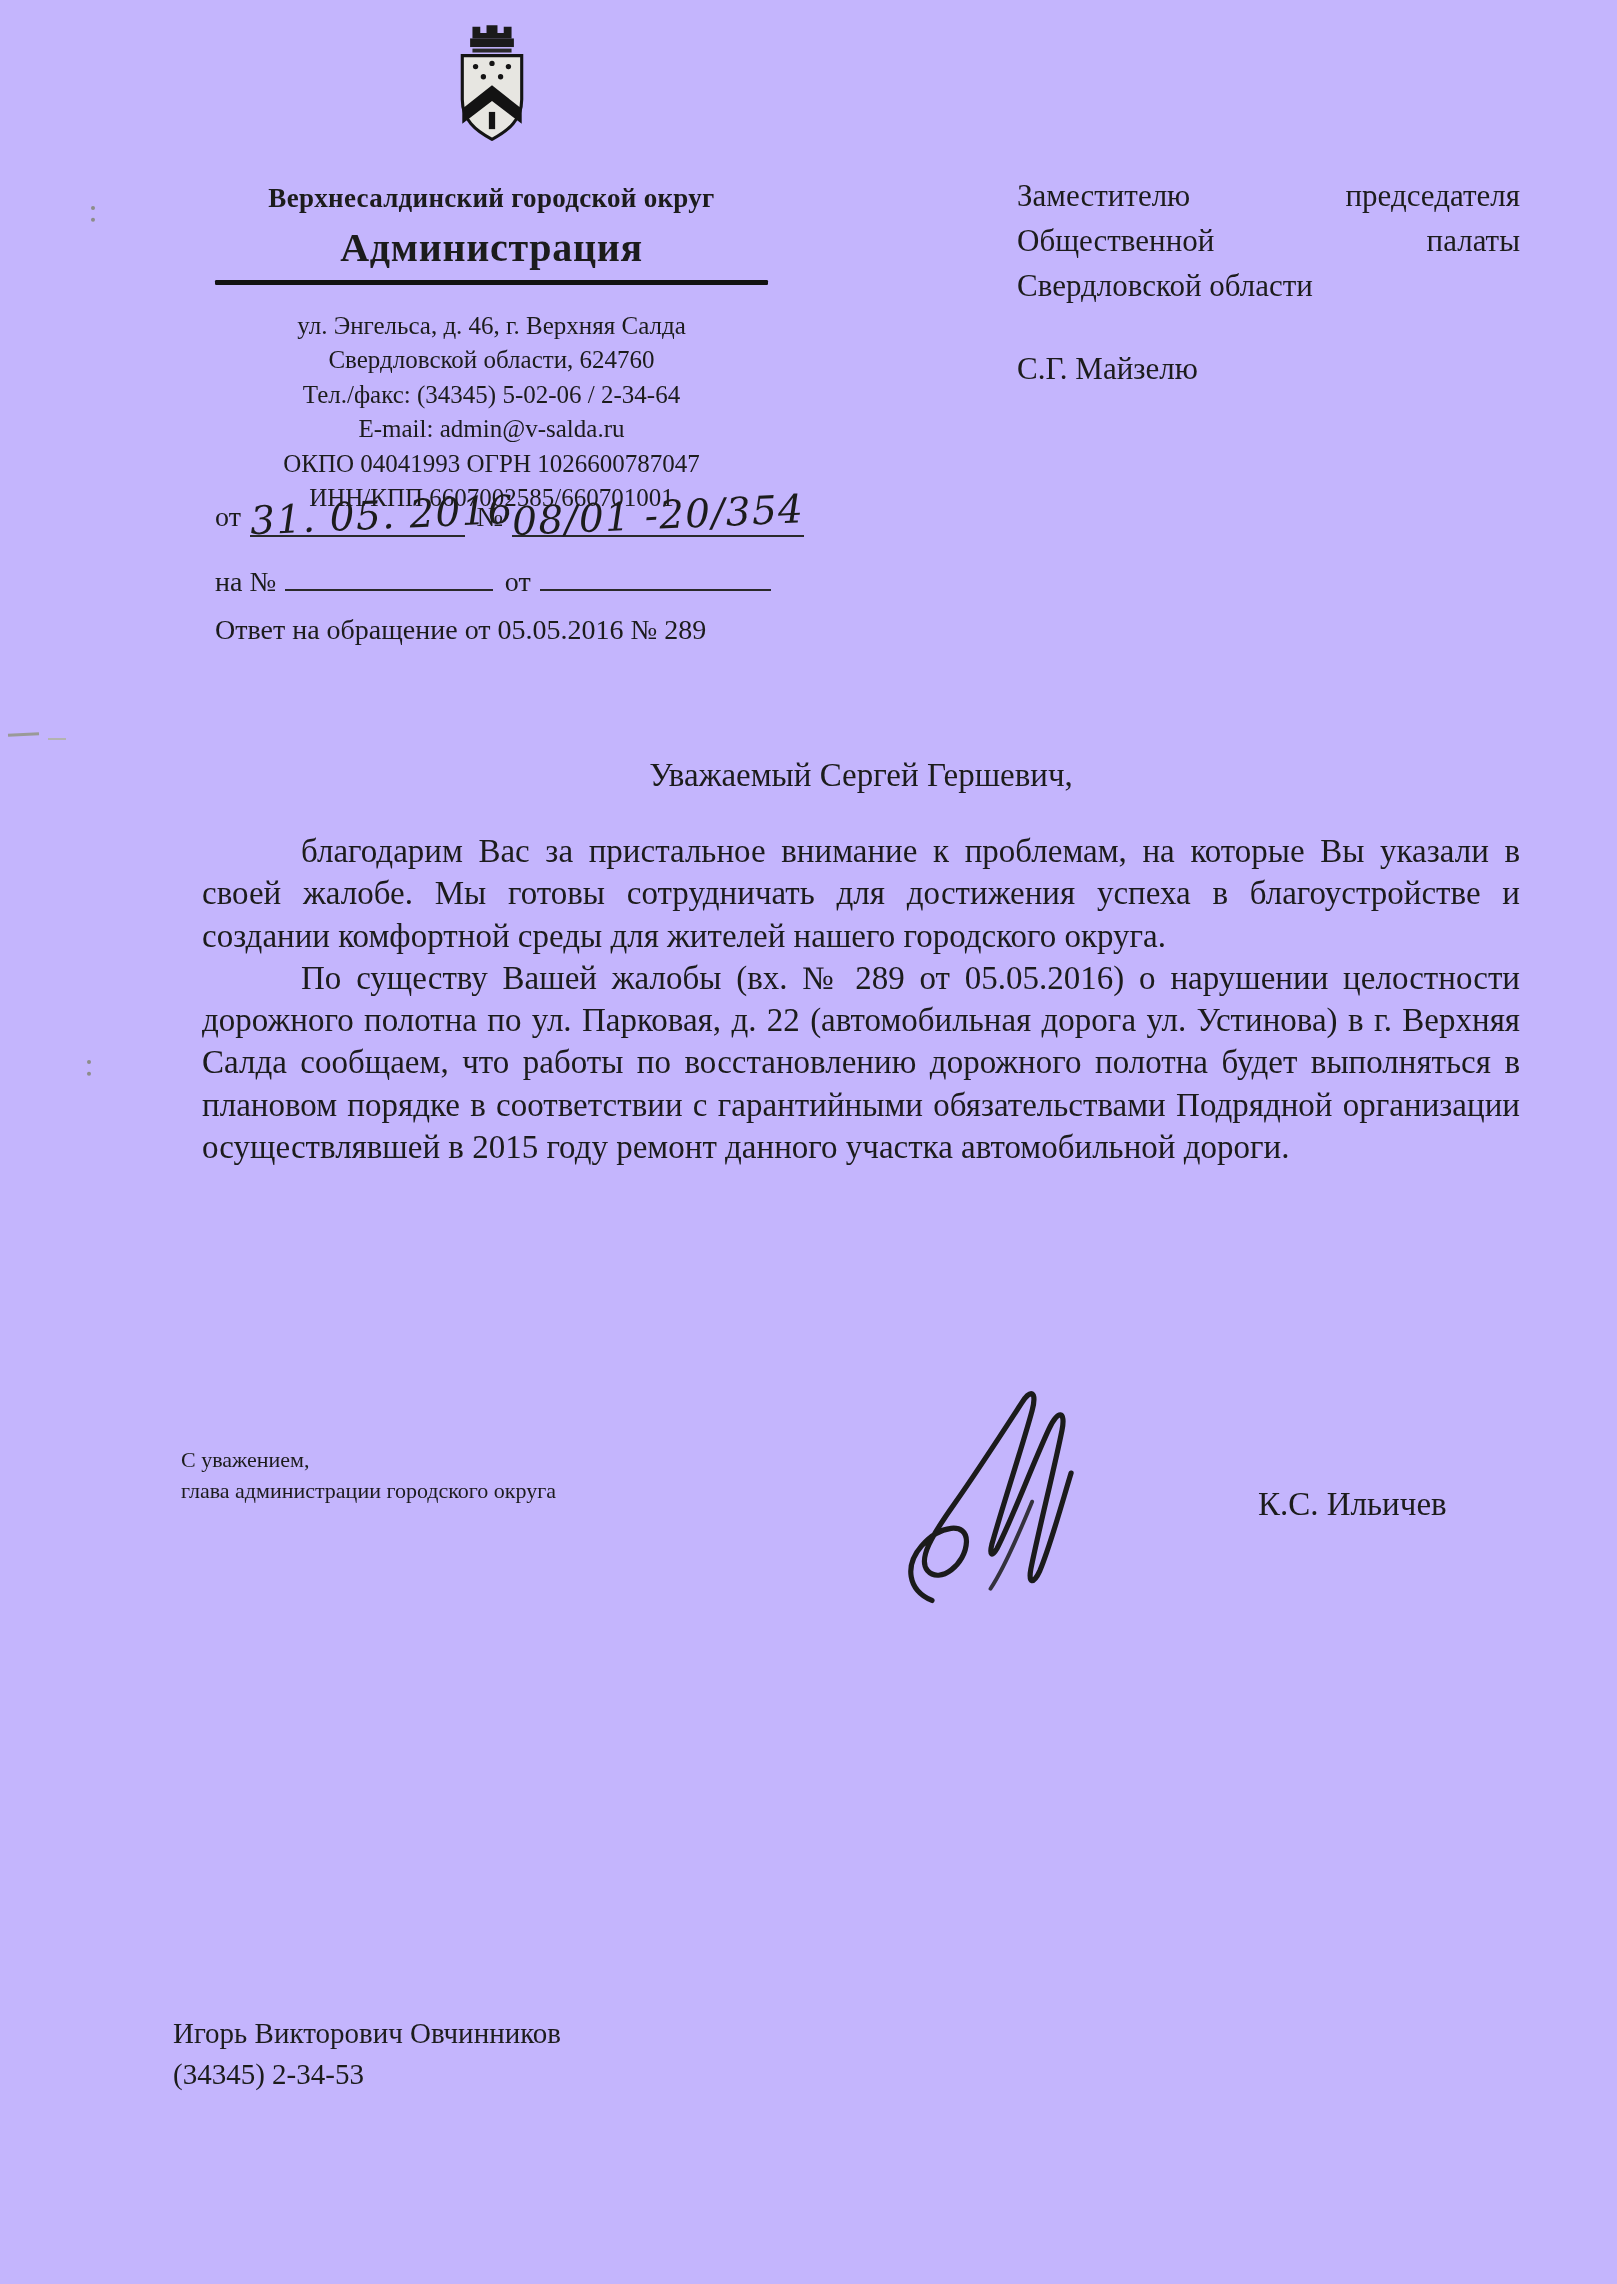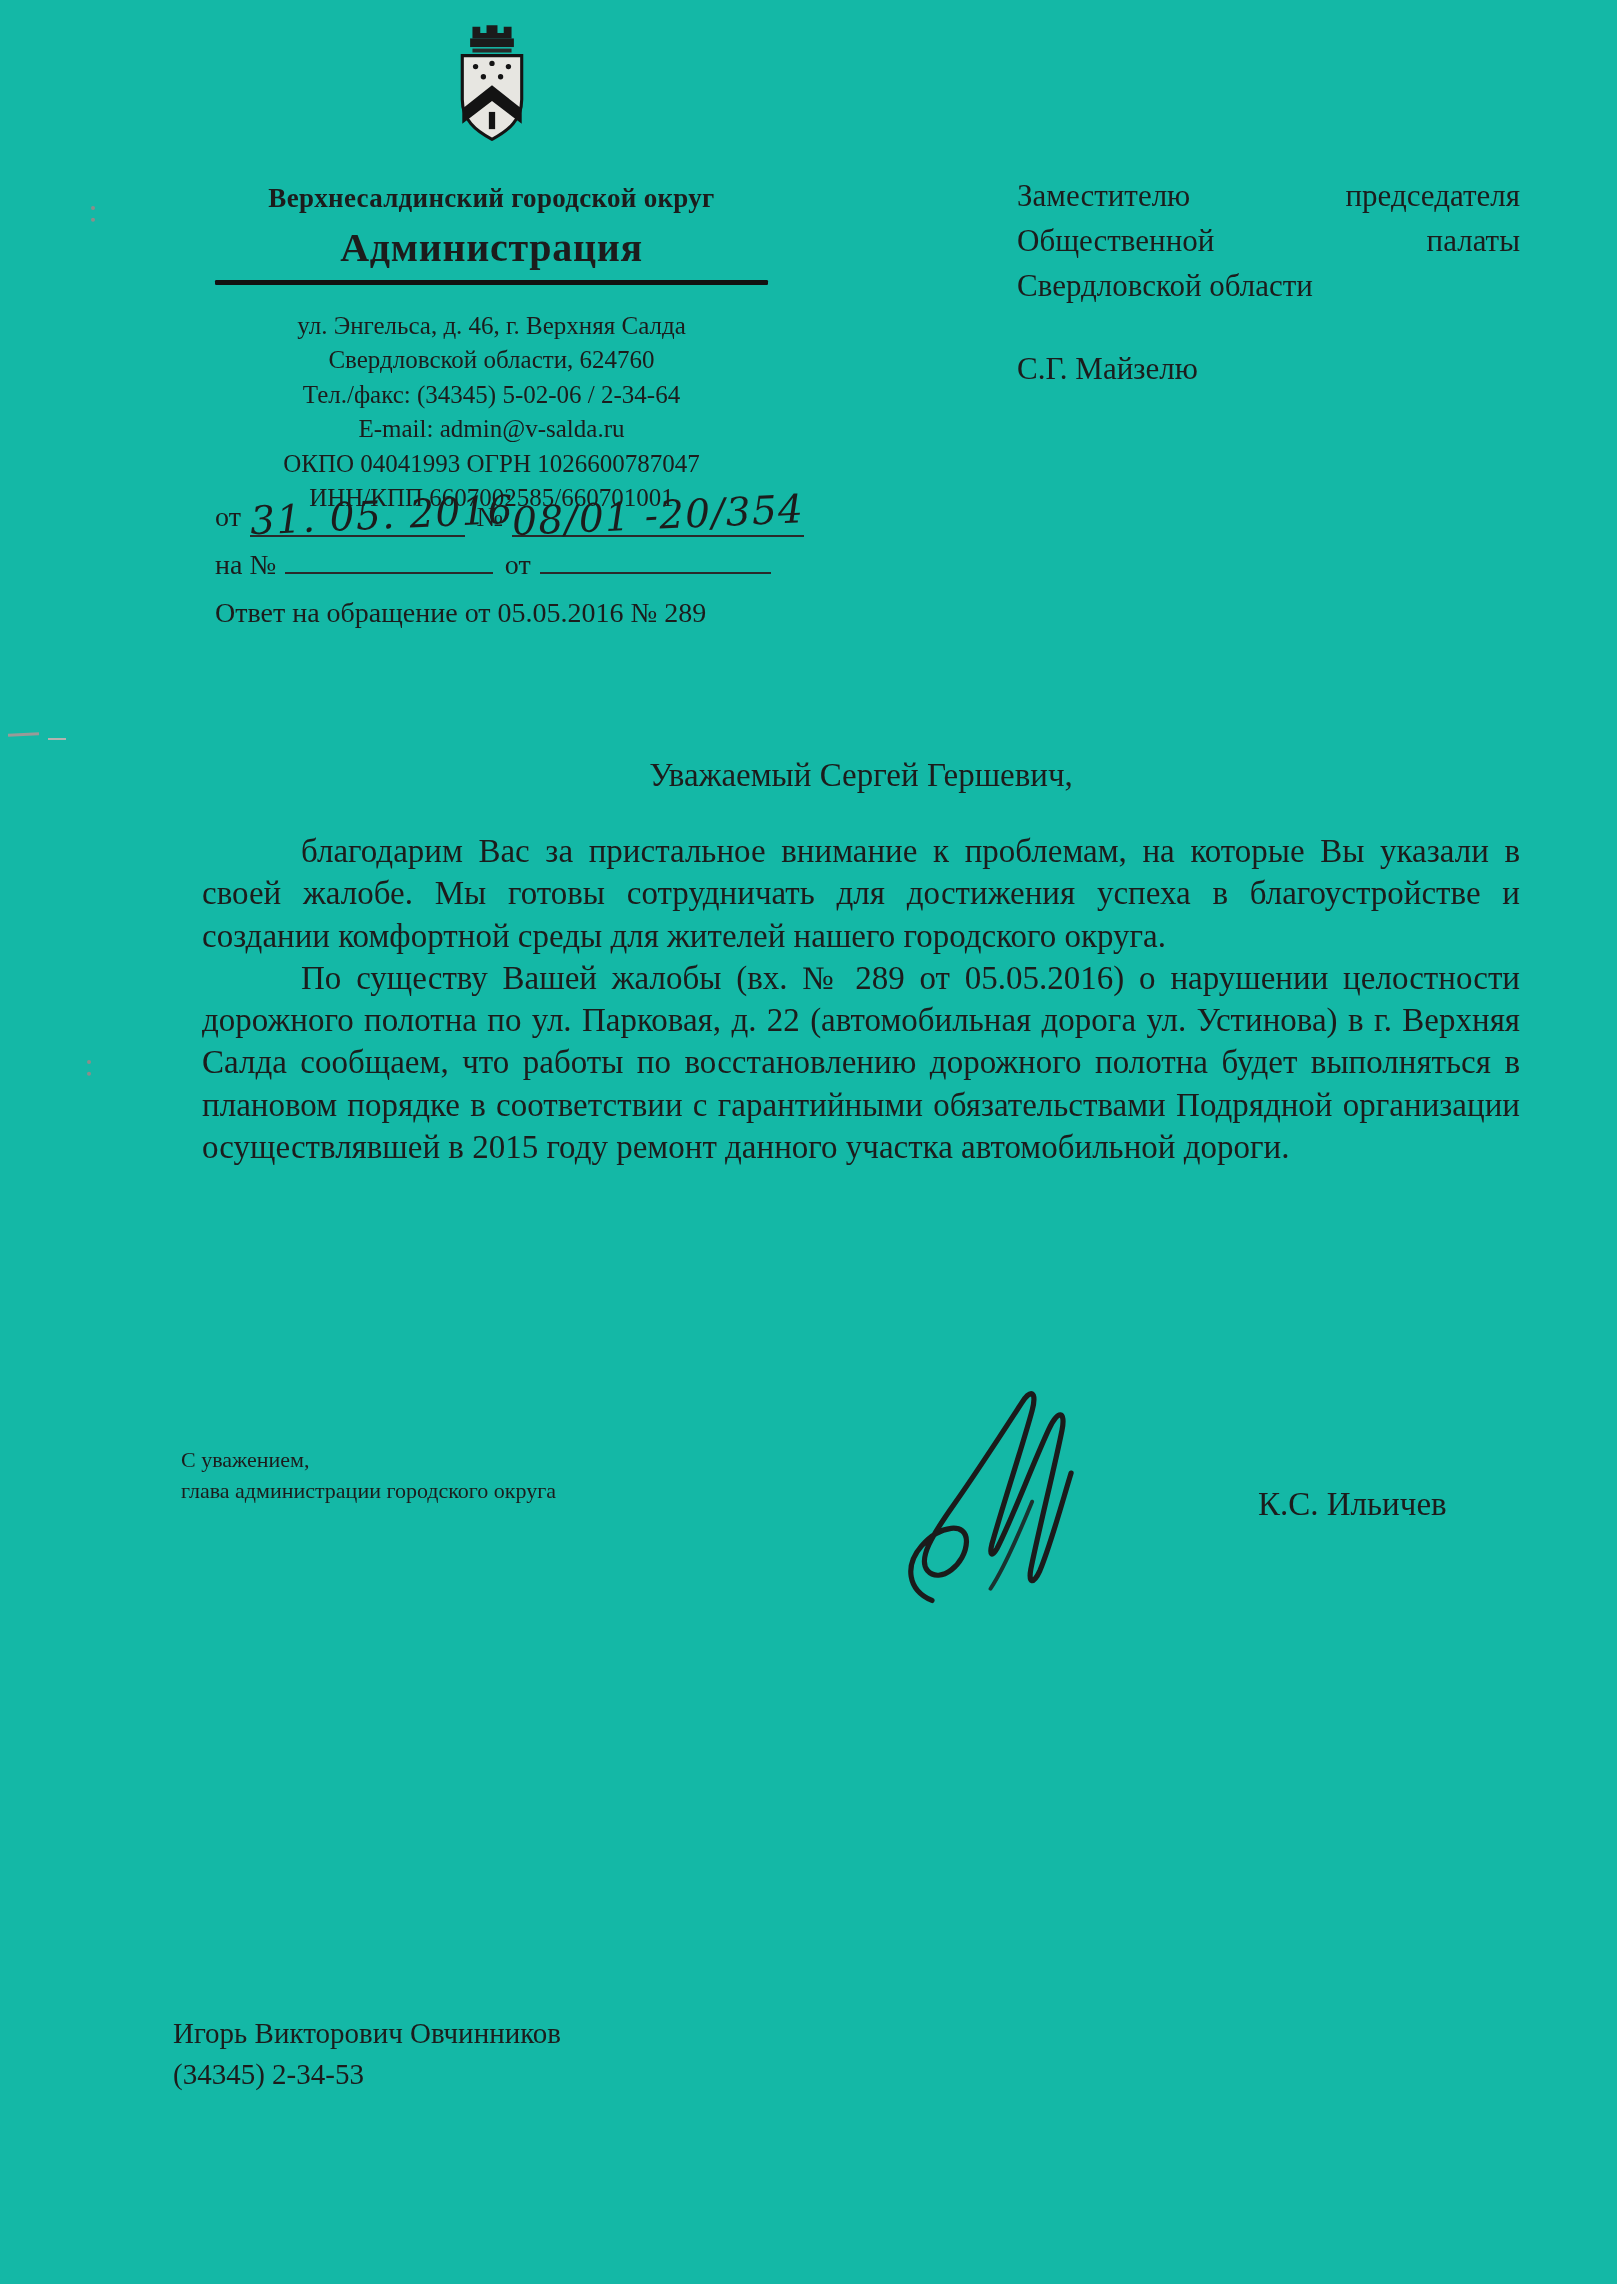--- a/index.html
+++ b/index.html
@@ -5,21 +5,21 @@
 <style>
   * { margin: 0; padding: 0; box-sizing: border-box; }
   html, body { background: #e9e9e7; }
   body { font-family: "Liberation Serif", "DejaVu Serif", serif; }
 
   .page {
     position: relative;
     width: 1617px;
     height: 2284px;
     margin: 0 auto;
-    background: #14b8a6;
+    background: #c4b5fd;
     color: #1c1c1c;
     overflow: hidden;
   }
 
   
   .letterhead-left {
     position: absolute;
     left: 215px;
     top: 15.6px;
     width: 553px;
@@ -84,21 +84,21 @@
   .fill.blank2 { width: 231px; }
   .hw {
     font-family: "DejaVu Serif", serif;
     font-style: italic;
     font-size: 39px;
     letter-spacing: 1.3px;
     display: inline-block;
     transform: rotate(-2.5deg) translateY(2.6px);
     white-space: nowrap;
   }
-  .refline2 { margin-top: 12px; }
+  .refline2 { margin-top: 29px; }
   .refnote { margin-top: 16px; font-size: 28px; }
 
   
   .bodyblock {
     position: absolute;
     left: 202px;
     top: 754px;
     width: 1318px;
     font-size: 33px;
     line-height: 1.28;

